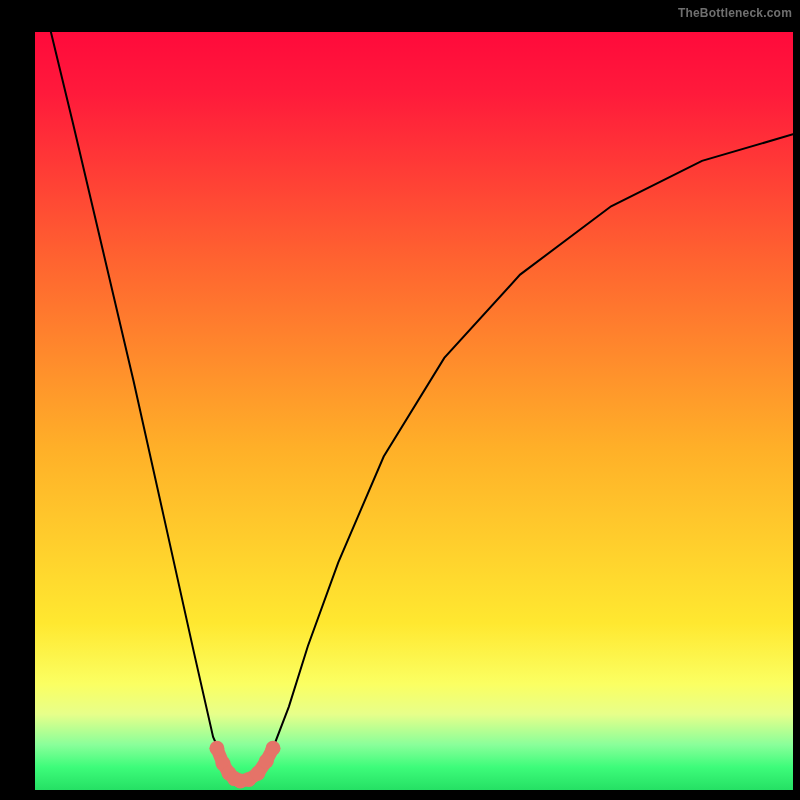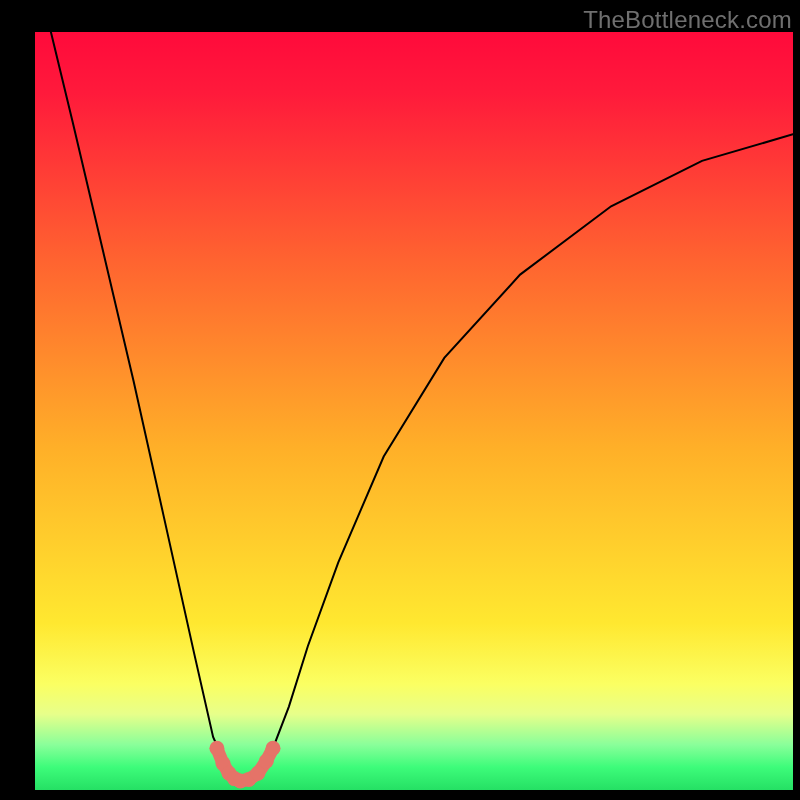--- a/index.html
+++ b/index.html
@@ -29,22 +29,22 @@
       #8aff9a 94%,
       #3dfc7a 97%,
       #25e064 100%
     );
   }
   .attrib {
     position: absolute;
     top: 6px;
     right: 8px;
     color: #6f6f6f;
-    font-size: 24px;
-    font-weight: 400;
+    font-size: 12px;
+    font-weight: 700;
     letter-spacing: 0.2px;
   }
   svg {
     position: absolute;
     left: 0;
     top: 0;
   }
 </style>
 </head>
 <body>

